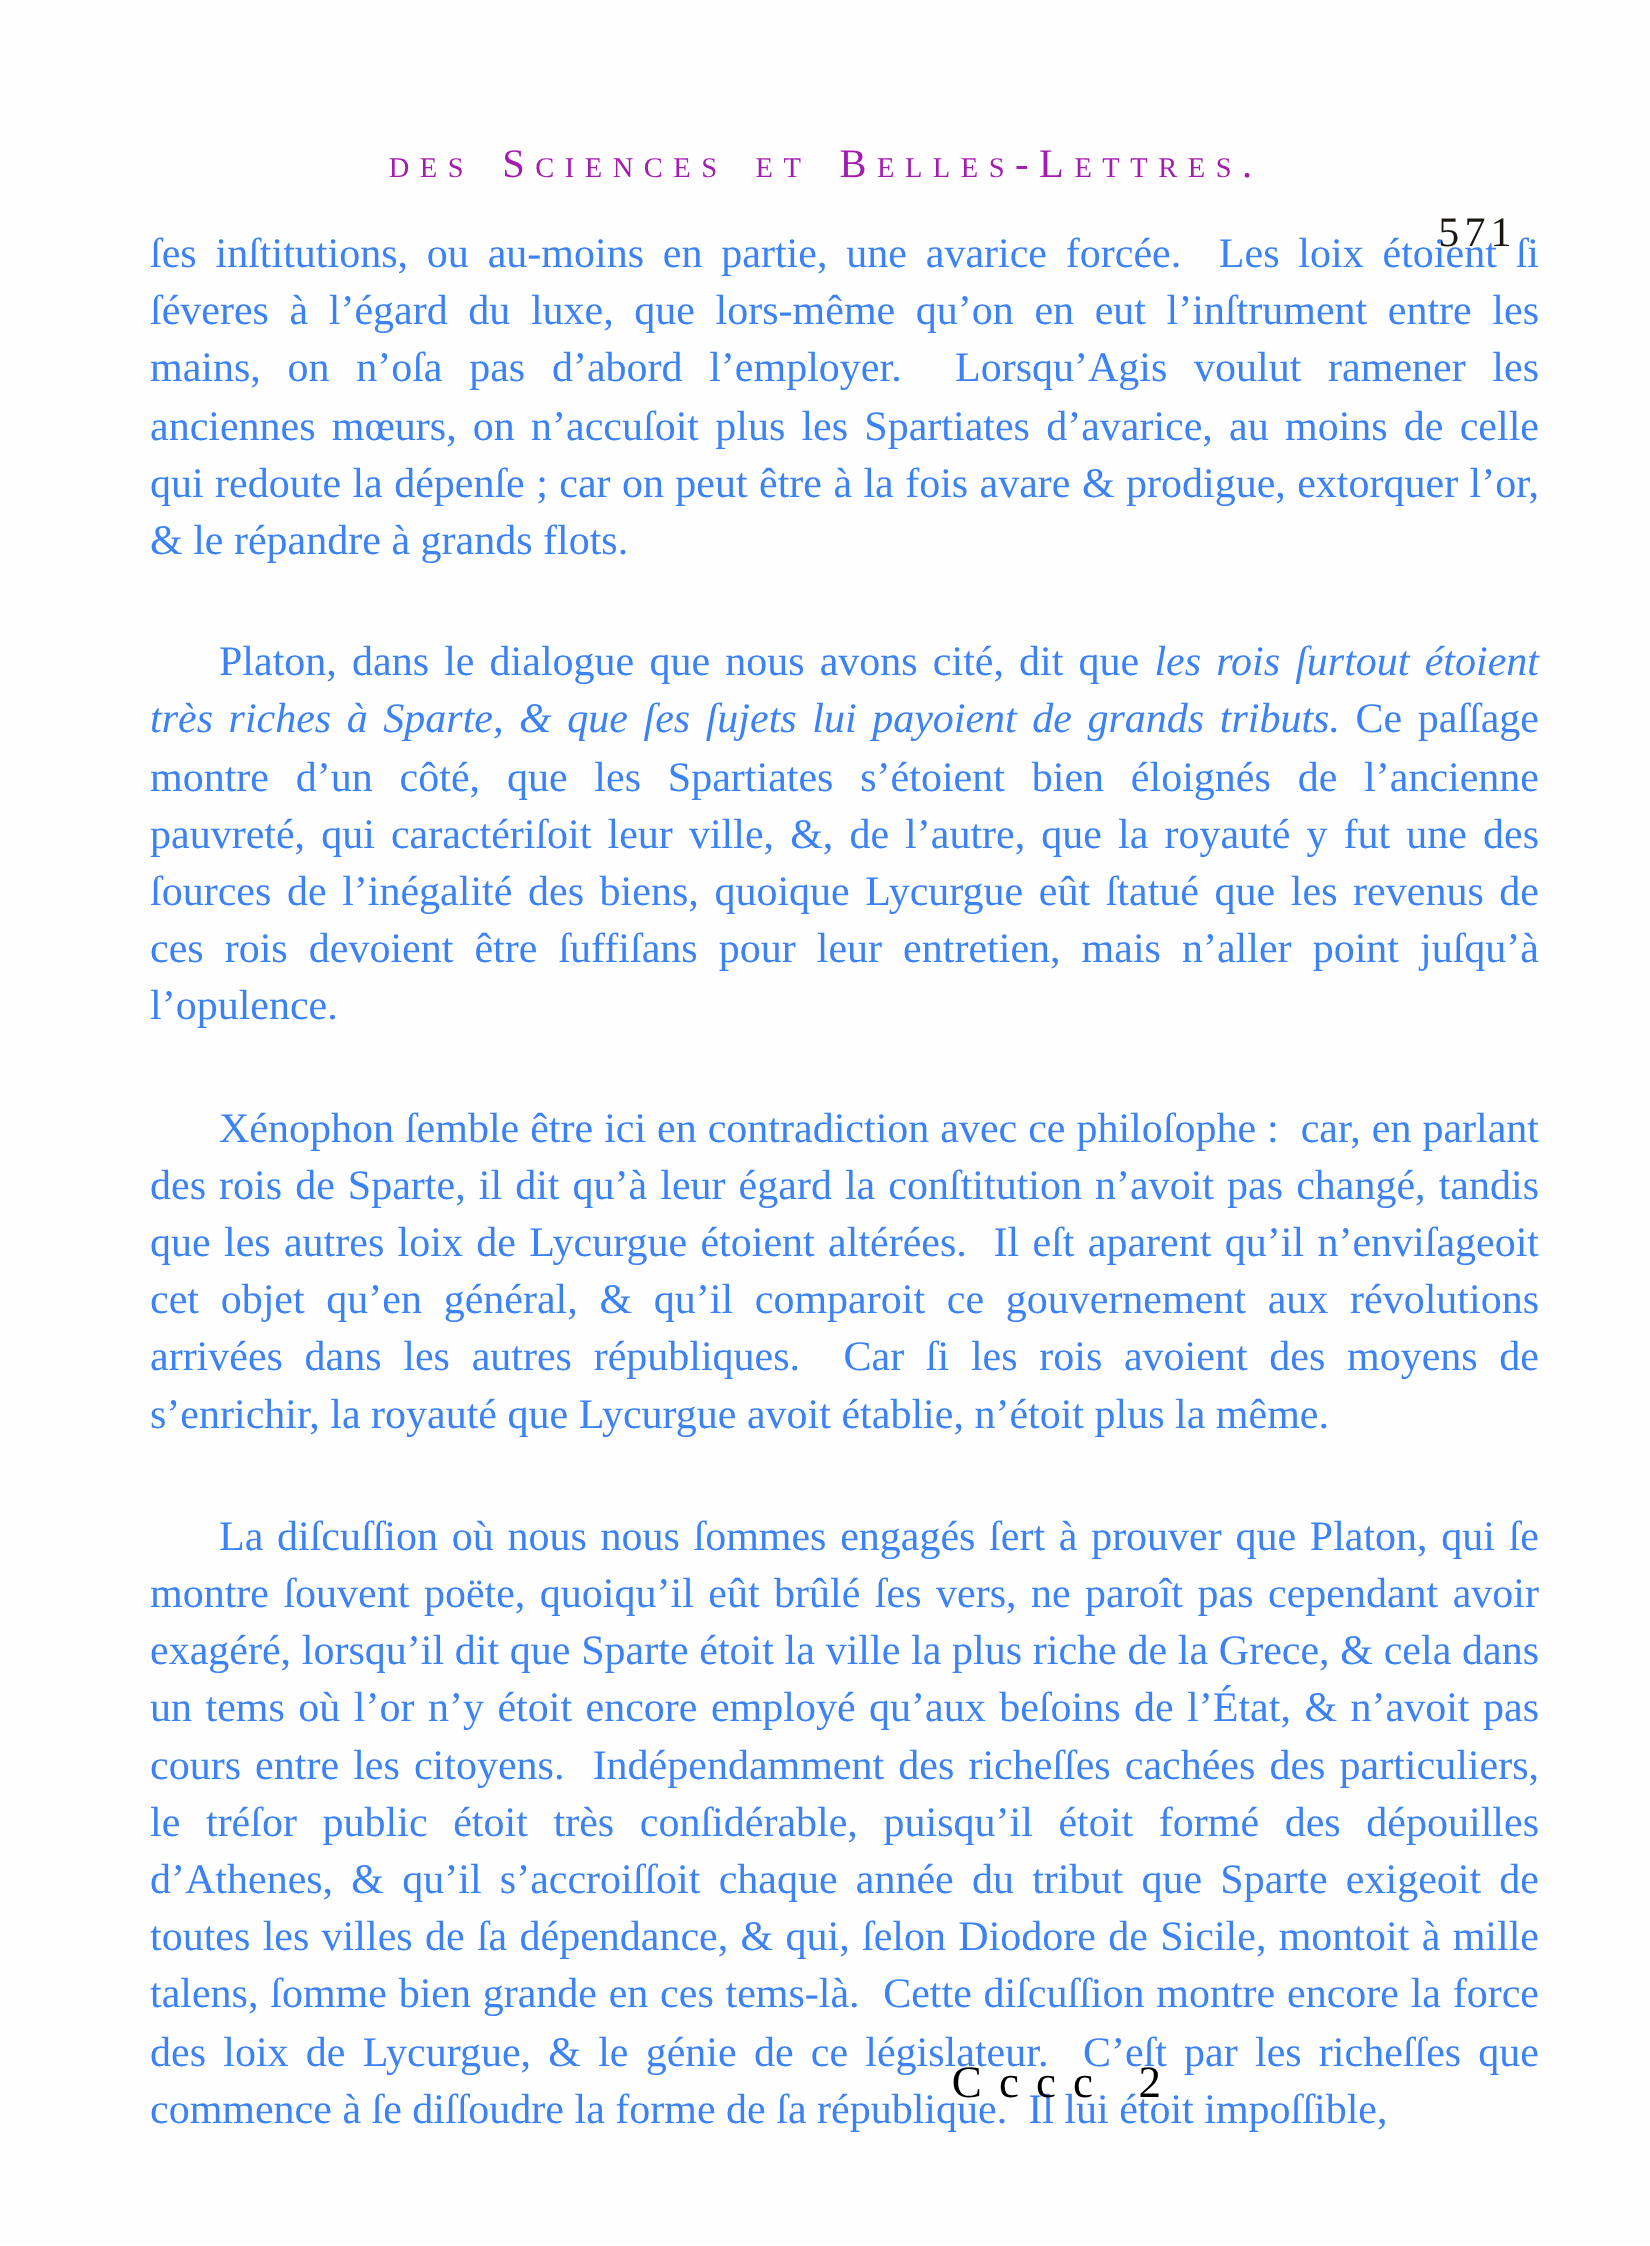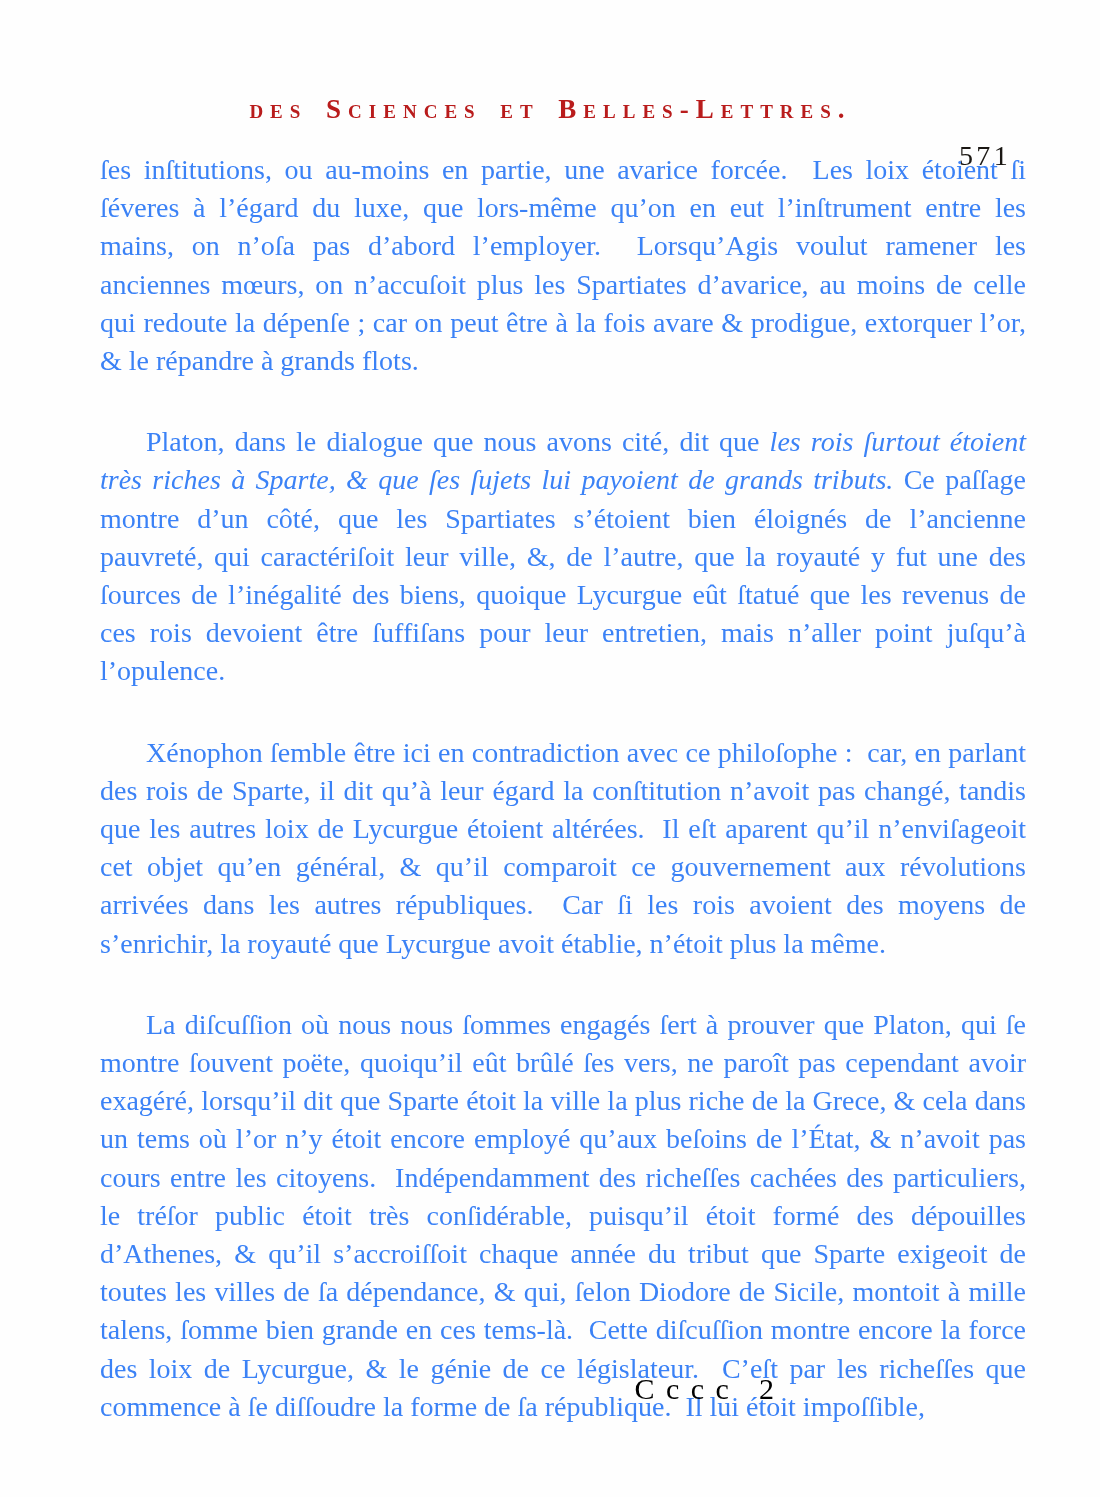--- a/index.html
+++ b/index.html
@@ -23,22 +23,22 @@
     width: 925px;
     height: 40px;
   }
   .running-title {
     display: block;
     text-align: center;
     font-variant: small-caps;
     letter-spacing: 0.26em;
     word-spacing: 0.18em;
     font-size: 27px;
-    font-weight: 700;
-    color: #b91c1c;
+    font-weight: 400;
+    color: #a21caf;
   }
   .page-number {
     position: absolute;
     right: 2px;
     top: 2px;
     font-size: 28px;
     letter-spacing: 0.12em;
     color: #1a1713;
     margin-top: 44px;
   }

